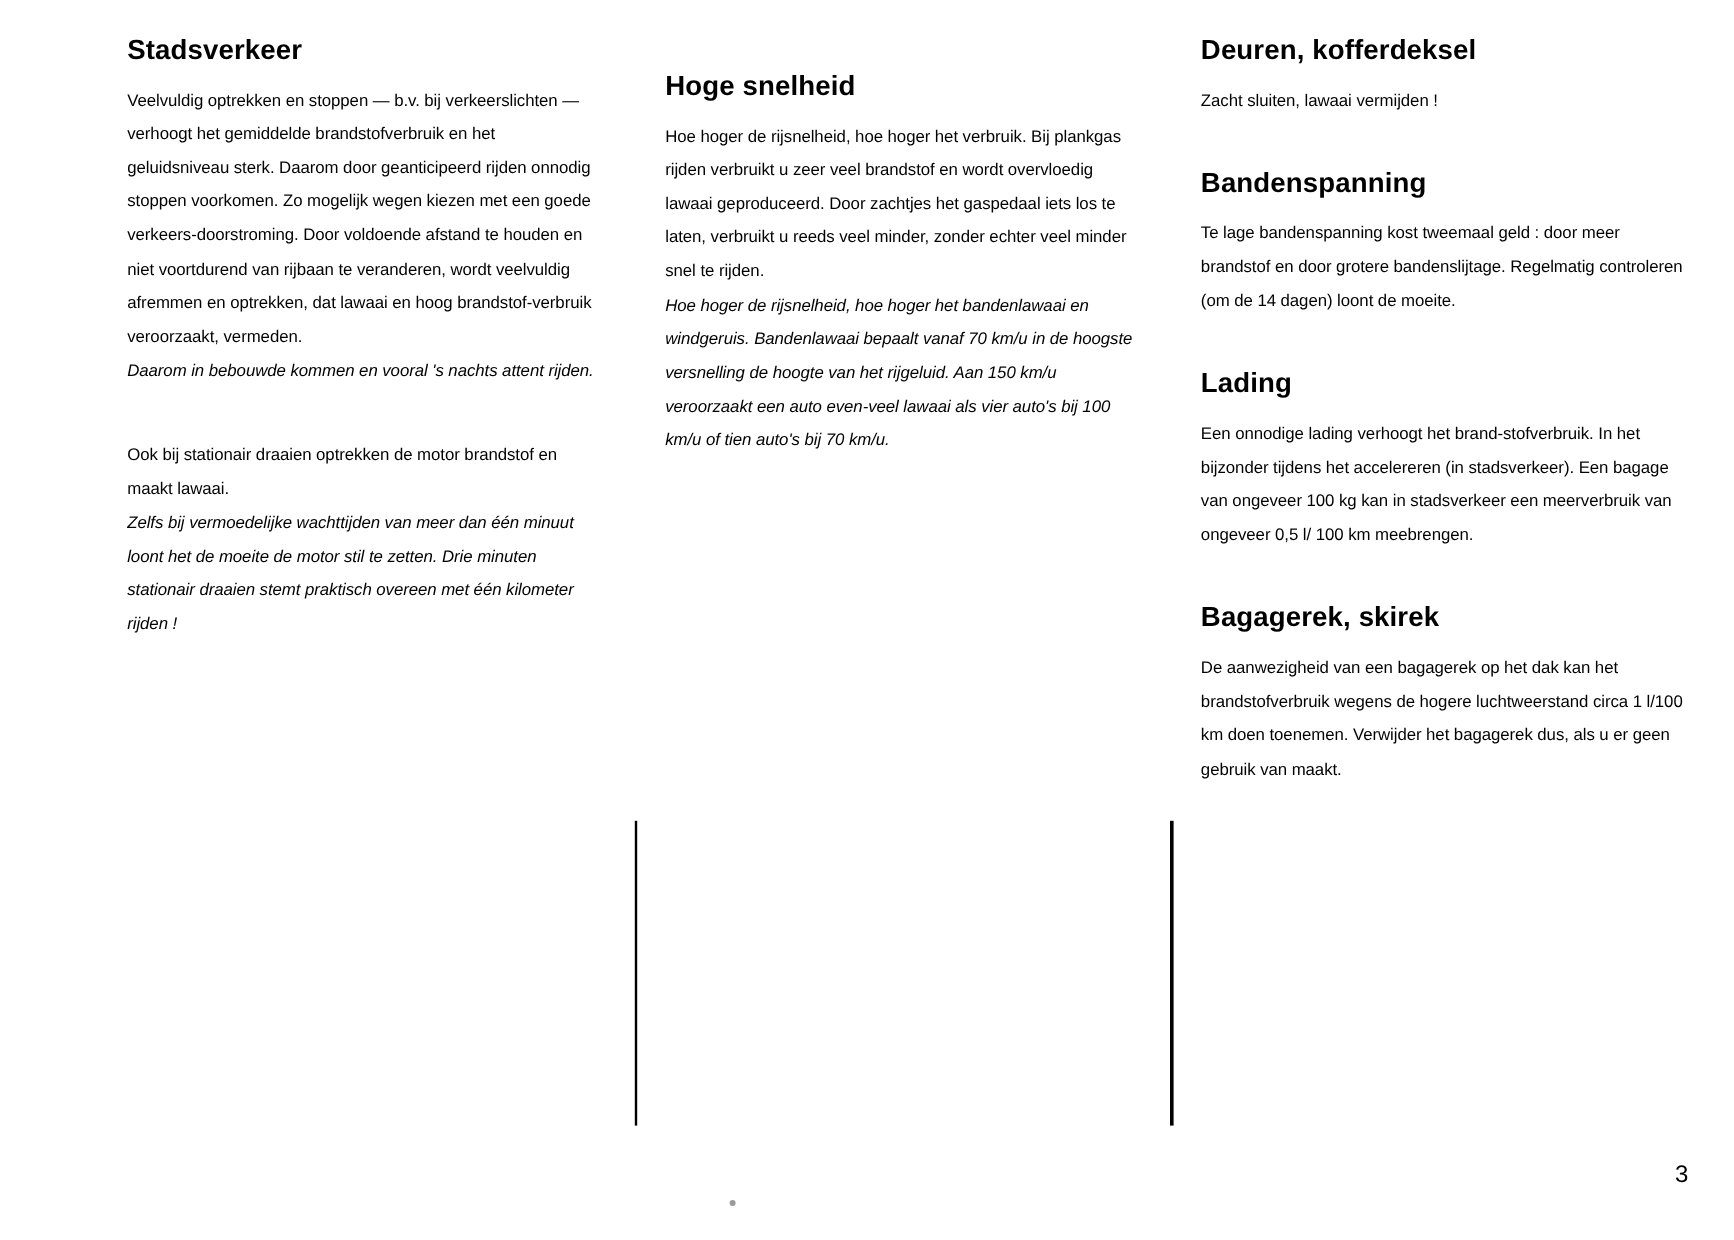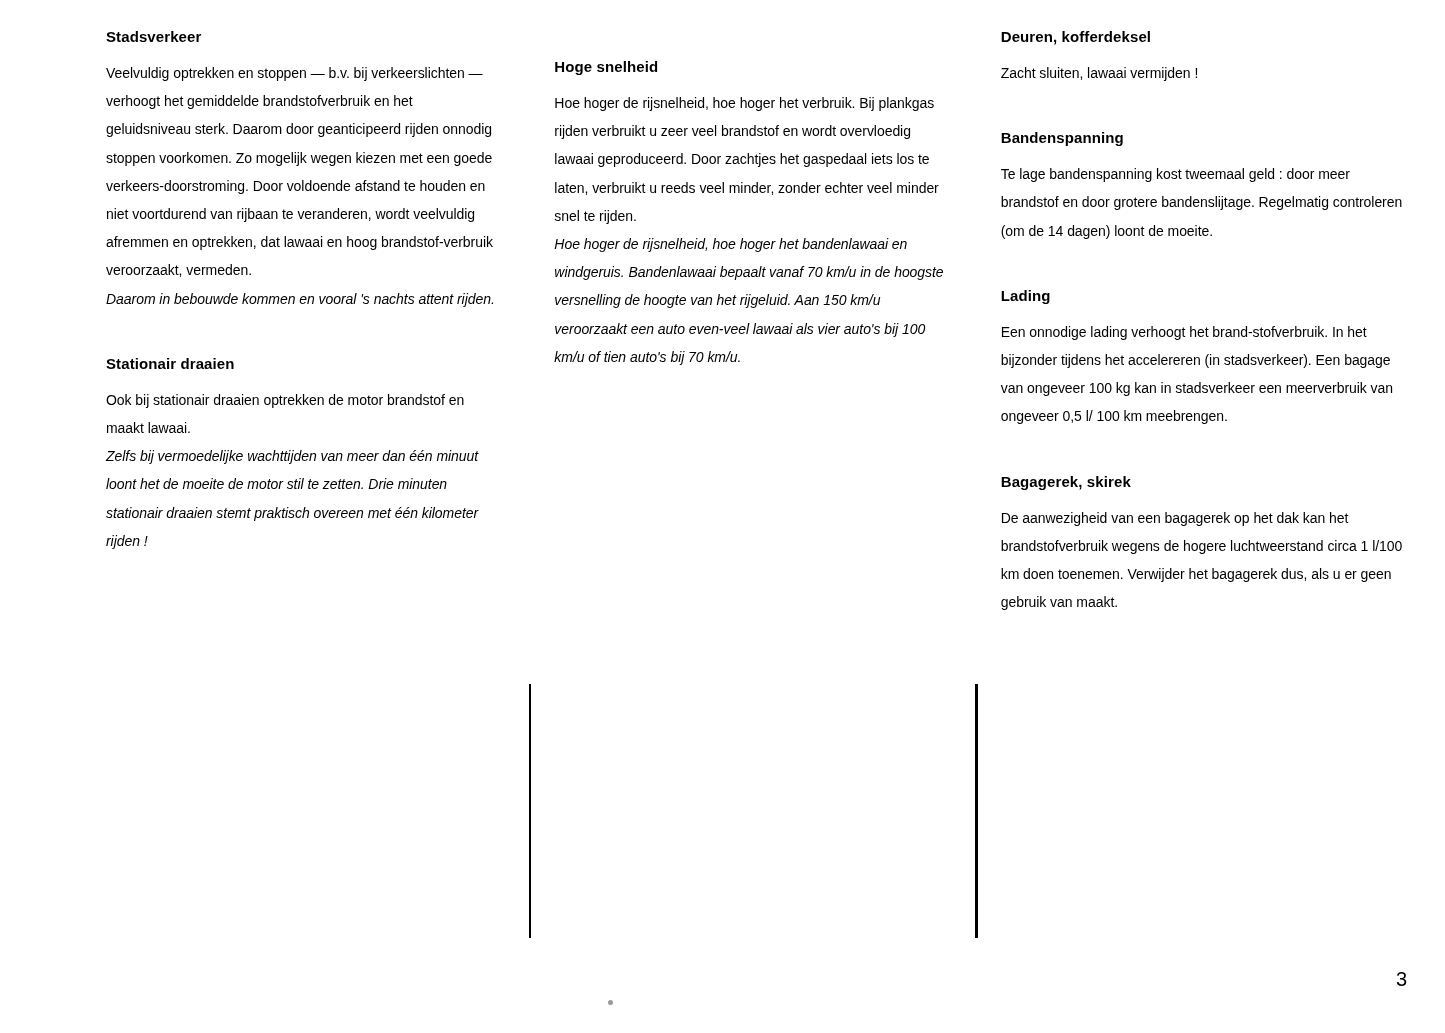--- a/index.html
+++ b/index.html
@@ -48,21 +48,21 @@
     margin-bottom: 0;
     height: 254px;
     align-self: flex-start;
   }
 
   .divider.second {
     border-left-width: 3px;
   }
 
   h2.heading {
-    font-size: 15px;
+    font-size: 23px;
     font-weight: bold;
     letter-spacing: 0.1px;
     margin: 0 0 13px 0;
     line-height: 1.2;
   }
 
   .section + .section {
     margin-top: 42px;
   }
 
@@ -106,21 +106,20 @@
 
     <div class="column col-1">
 
       <div class="section">
         <h2 class="heading">Stadsverkeer</h2>
         <p class="para">Veelvuldig optrekken en stoppen — b.v. bij verkeerslichten — verhoogt het gemiddelde brandstofverbruik en het geluidsniveau sterk. Daarom door geanticipeerd rijden onnodig stoppen voorkomen. Zo mogelijk wegen kiezen met een goede verkeers-doorstroming. Door voldoende afstand te houden en niet voortdurend van rijbaan te veranderen, wordt veelvuldig afremmen en optrekken, dat lawaai en hoog brandstof-verbruik veroorzaakt, vermeden.</p>
         <p class="para">Daarom in bebouwde kommen en vooral 's nachts attent rijden.</p>
       </div>
 
       <div class="section">
-        <h2 class="heading">Stationair draaien</h2>
         <p class="para">Ook bij stationair draaien optrekken de motor brandstof en maakt lawaai.</p>
         <p class="para">Zelfs bij vermoedelijke wachttijden van meer dan één minuut loont het de moeite de motor stil te zetten. Drie minuten stationair draaien stemt praktisch overeen met één kilometer rijden !</p>
       </div>
 
     </div>
 
     <div class="divider"></div>
 
     <div class="column col-2">
 

